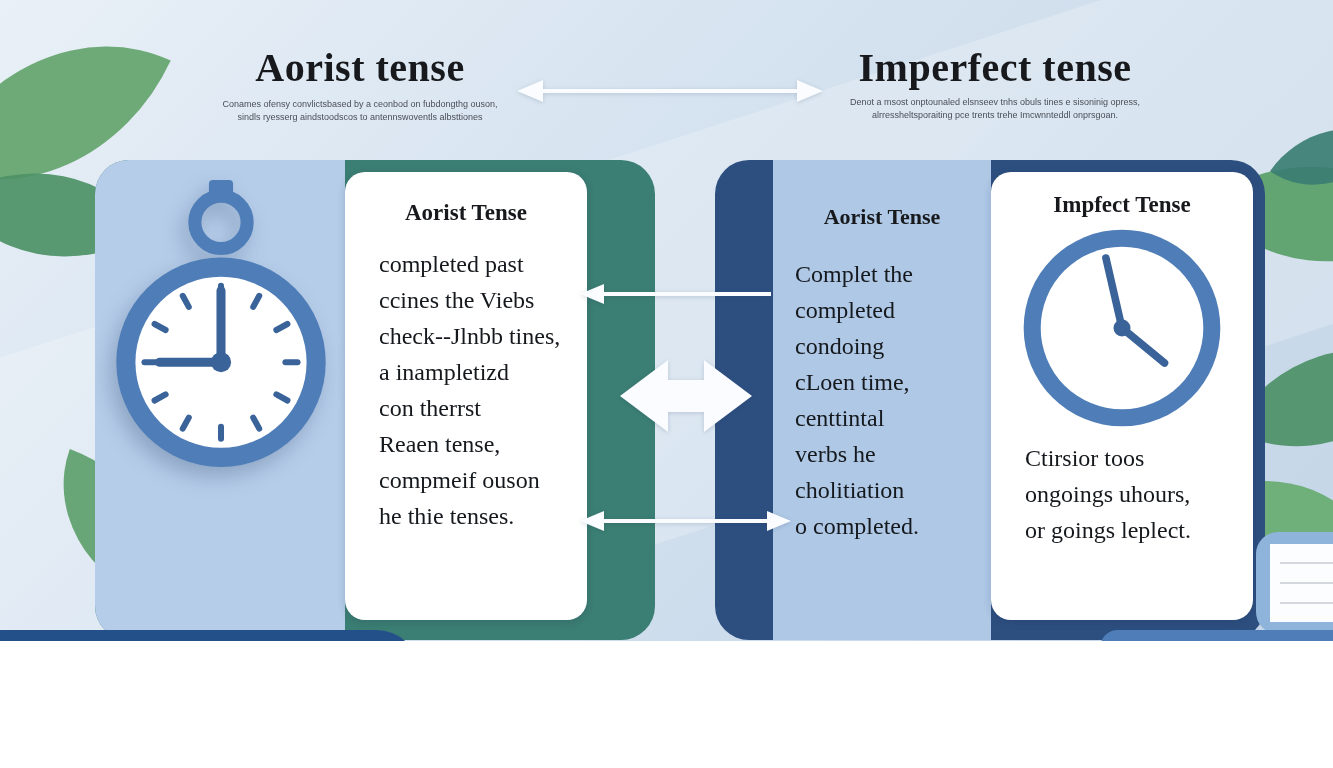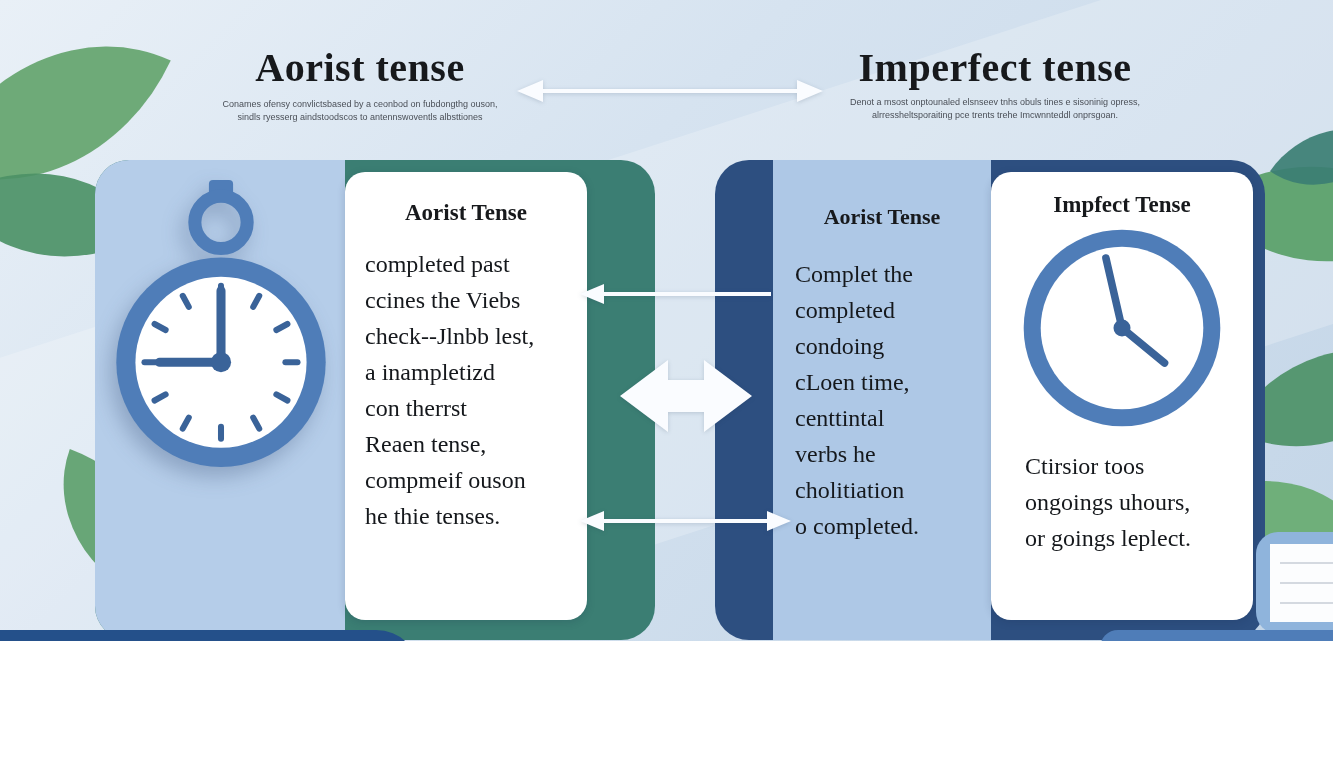--- a/index.html
+++ b/index.html
@@ -16,23 +16,23 @@
   .panel{position:absolute;top:160px;height:480px;border-radius:34px;overflow:hidden;}
   .panel-left{left:95px;width:560px;background:#3b7e73;}
   .panel-right{left:715px;width:550px;background:#2d4f80;}
   .clock-area{position:absolute;left:0;top:0;width:250px;height:480px;background:#b5cde9;}
   .inner-col{position:absolute;left:58px;top:0;width:218px;height:480px;background:#aec8e6;}
   .card{position:absolute;background:#ffffff;border-radius:20px;box-shadow:0 2px 8px rgba(20,40,70,.18);}
   .card-left{left:250px;top:12px;width:242px;height:448px;}
   .card-right{left:276px;top:12px;width:262px;height:448px;}
   .card-title{text-align:center;font-weight:bold;font-size:23px;margin-top:28px;}
   .inner-title{text-align:center;font-weight:bold;font-size:22px;margin-top:44px;}
-  .lines{margin-top:20px;padding-left:20px;}
+  .lines{margin-top:20px;padding-left:34px;}
   .inner-col .lines{padding-left:22px;margin-top:26px;}
-  .card-right .lines{padding-left:34px;margin-top:12px;}
+  .card-right .lines{padding-left:34px;margin-top:4px;}
   .text-line{font-size:24px;line-height:36px;color:#15181c;white-space:nowrap;}
   .arrow{position:absolute;filter:drop-shadow(0 1px 2px rgba(30,50,80,.18));}
   .clock-svg{position:absolute;filter:drop-shadow(-6px 10px 10px rgba(40,60,100,.28));}
   .wallclock-wrap{text-align:center;margin-top:6px;}
   .book{position:absolute;}
   .book-cover{position:absolute;inset:0;}
   .pages{position:absolute;background:#fcfdfe;}
   .page-line{position:absolute;height:2px;background:#d4d9e0;}
 </style>
 </head>
@@ -87,21 +87,21 @@
           <line x1="105" y1="185" x2="44" y2="185"></line>
         </g>
         <circle cx="105" cy="185" r="10" fill="#3a6399"></circle>
       </svg>
     </div>
     <div class="card card-left">
       <div class="card-title">Aorist Tense</div>
       <div class="lines">
         <div class="text-line">completed past</div>
         <div class="text-line">ccines the Viebs</div>
-        <div class="text-line">check--Jlnbb lest,</div>
+        <div class="text-line">check--Jlnbb tines,</div>
         <div class="text-line">a inampletizd</div>
         <div class="text-line">con therrst</div>
         <div class="text-line">Reaen tense,</div>
         <div class="text-line">compmeif ouson</div>
         <div class="text-line">he thie tenses.</div>
       </div>
     </div>
   </div>
 
   <div class="panel panel-right">

